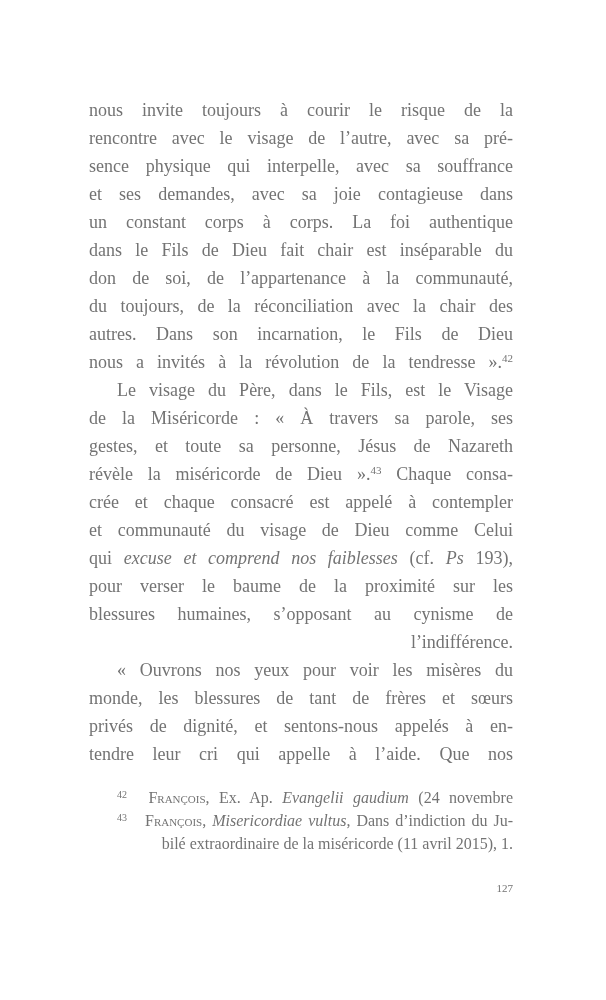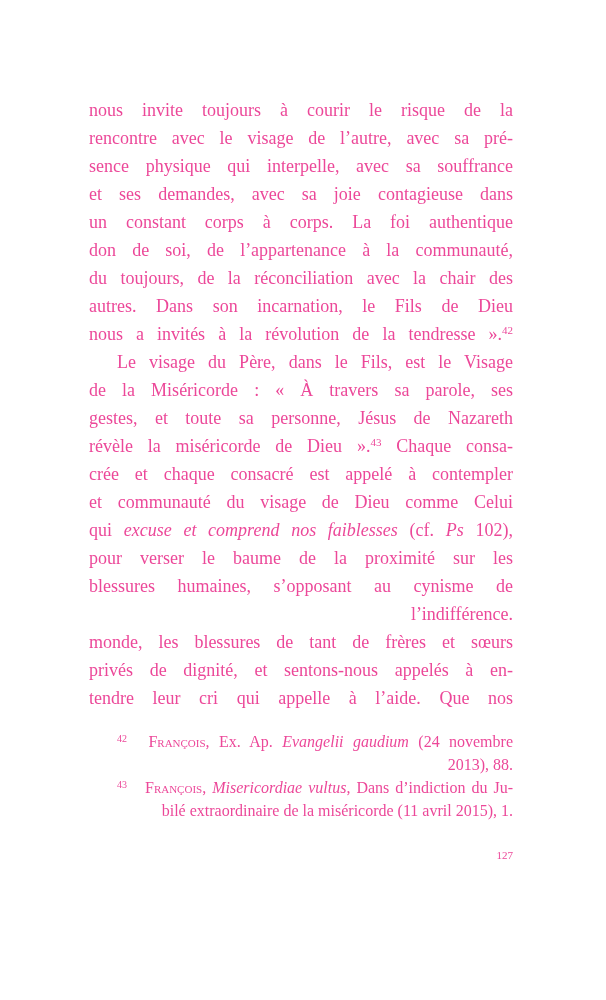--- a/index.html
+++ b/index.html
@@ -5,21 +5,21 @@
   html, body {
     margin: 0;
     padding: 0;
     background: #ffffff;
   }
   .page {
     position: relative;
     width: 606px;
     height: 1000px;
     background: #ffffff;
-    color: #ec4899;
+    color: #737373;
     font-family: "Liberation Serif", "DejaVu Serif", serif;
     overflow: hidden;
   }
   .text-block {
     position: absolute;
     left: 89px;
     top: 96px;
     width: 424px;
   }
   .line {
@@ -62,44 +62,45 @@
 
 <div class="page">
   <main class="text-block">
     <section id="body-text">
         <div>
           <div class="line just"><span>nous invite toujours à courir le risque de la</span></div>
           <div class="line just"><span>rencontre avec le visage de l’autre, avec sa pré-</span></div>
           <div class="line just"><span>sence physique qui interpelle, avec sa souffrance</span></div>
           <div class="line just"><span>et ses demandes, avec sa joie contagieuse dans</span></div>
           <div class="line just"><span>un constant corps à corps. La foi authentique</span></div>
+          <div class="line just"><span>dans le Fils de Dieu fait chair est inséparable du</span></div>
           <div class="line just"><span>don de soi, de l’appartenance à la communauté,</span></div>
           <div class="line just"><span>du toujours, de la réconciliation avec la chair des</span></div>
           <div class="line just"><span>autres. Dans son incarnation, le Fils de Dieu</span></div>
           <div class="line just"><span>nous a invités à la révolution de la tendresse ».</span><span class="sup">42</span></div>
         </div>
         <div>
           <div class="line just ind"><span>Le visage du Père, dans le Fils, est le Visage</span></div>
           <div class="line just"><span>de la Miséricorde : « À travers sa parole, ses</span></div>
           <div class="line just"><span>gestes, et toute sa personne, Jésus de Nazareth</span></div>
           <div class="line just"><span>révèle la miséricorde de Dieu ».</span><span class="sup">43</span><span> Chaque consa-</span></div>
           <div class="line just"><span>crée et chaque consacré est appelé à contempler</span></div>
           <div class="line just"><span>et communauté du visage de Dieu comme Celui</span></div>
-          <div class="line just"><span>qui </span><span class="i">excuse et comprend nos faiblesses</span><span> (cf. </span><span class="i">Ps</span><span> 102),</span></div>
+          <div class="line just"><span>qui </span><span class="i">excuse et comprend nos faiblesses</span><span> (cf. </span><span class="i">Ps</span><span> 193),</span></div>
           <div class="line just"><span>pour verser le baume de la proximité sur les</span></div>
           <div class="line just"><span>blessures humaines, s’opposant au cynisme de</span></div>
           <div class="line"><span>l’indifférence.</span></div>
         </div>
         <div>
+          <div class="line just ind"><span>« Ouvrons nos yeux pour voir les misères du</span></div>
           <div class="line just"><span>monde, les blessures de tant de frères et sœurs</span></div>
           <div class="line just"><span>privés de dignité, et sentons-nous appelés à en-</span></div>
           <div class="line just"><span>tendre leur cri qui appelle à l’aide. Que nos</span></div>
         </div>
       </section>
     <section id="footnotes">
         <div class="line just ind"><span class="sup">42</span><span> </span><span class="sc">François</span><span>, Ex. Ap. </span><span class="i">Evangelii gaudium</span><span> (24 novembre</span></div>
-        <div class="line"><span>2013), 88.</span></div>
         <div class="line just ind"><span class="sup">43</span><span> </span><span class="sc">François</span><span>, </span><span class="i">Misericordiae vultus</span><span>, Dans d’indiction du Ju-</span></div>
         <div class="line"><span>bilé extraordinaire de la miséricorde (11 avril 2015), 1.</span></div>
       </section>
     <div class="page-number">127</div>
   </main>
 </div>
 
 </body></html>

